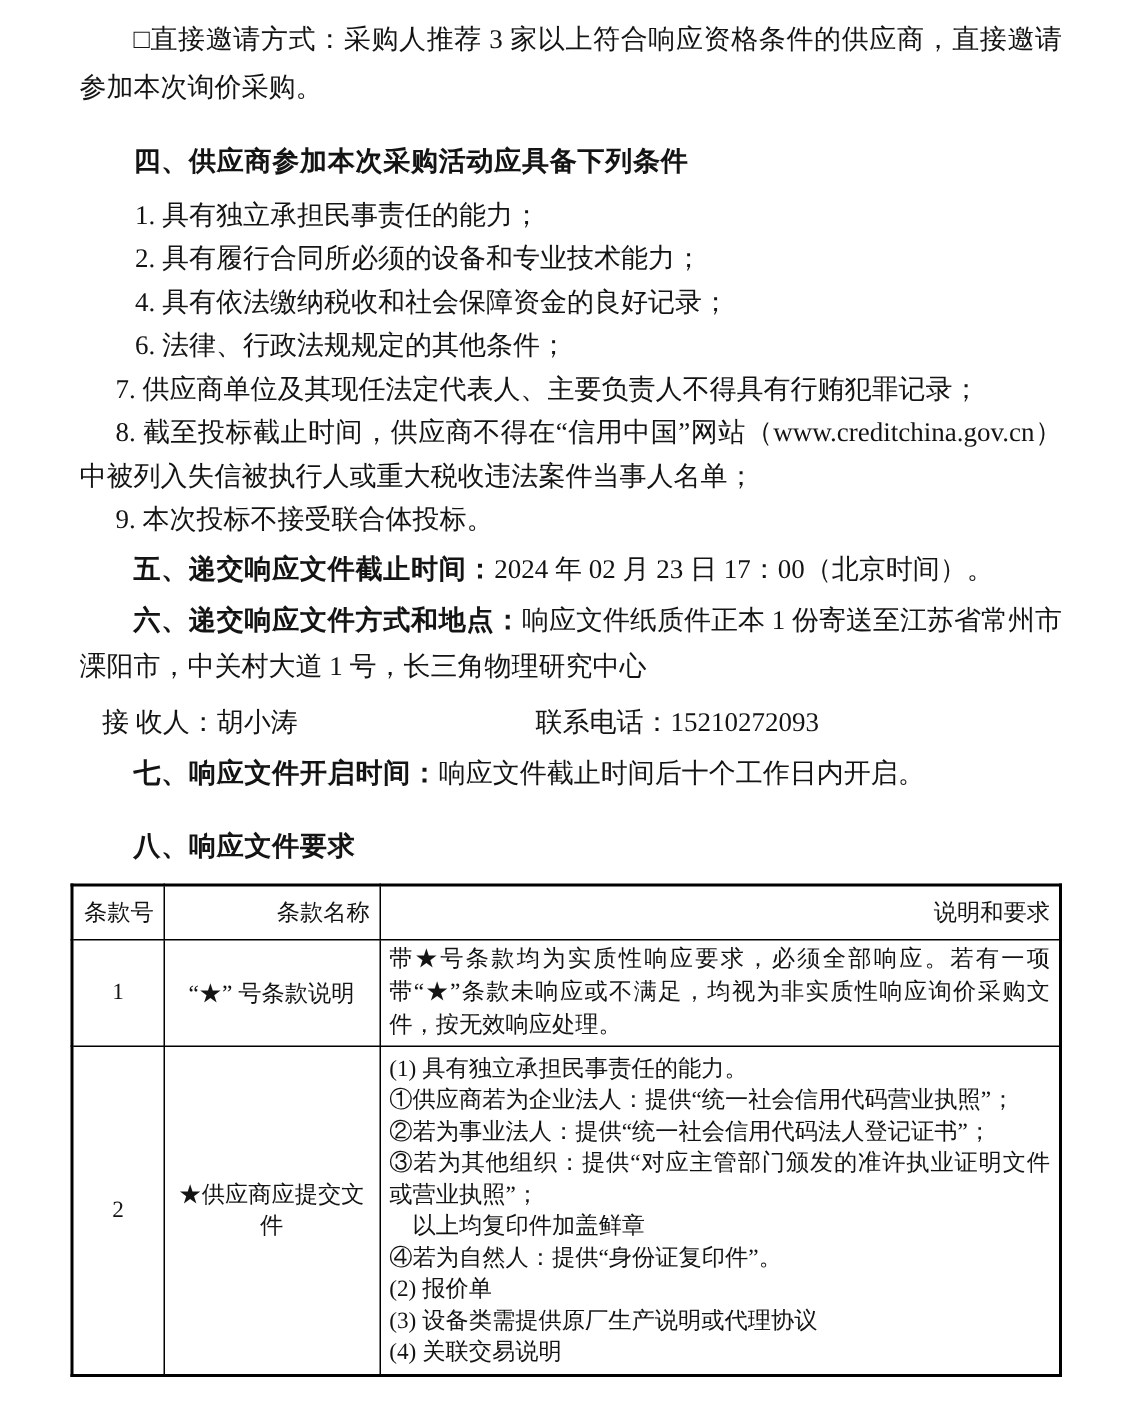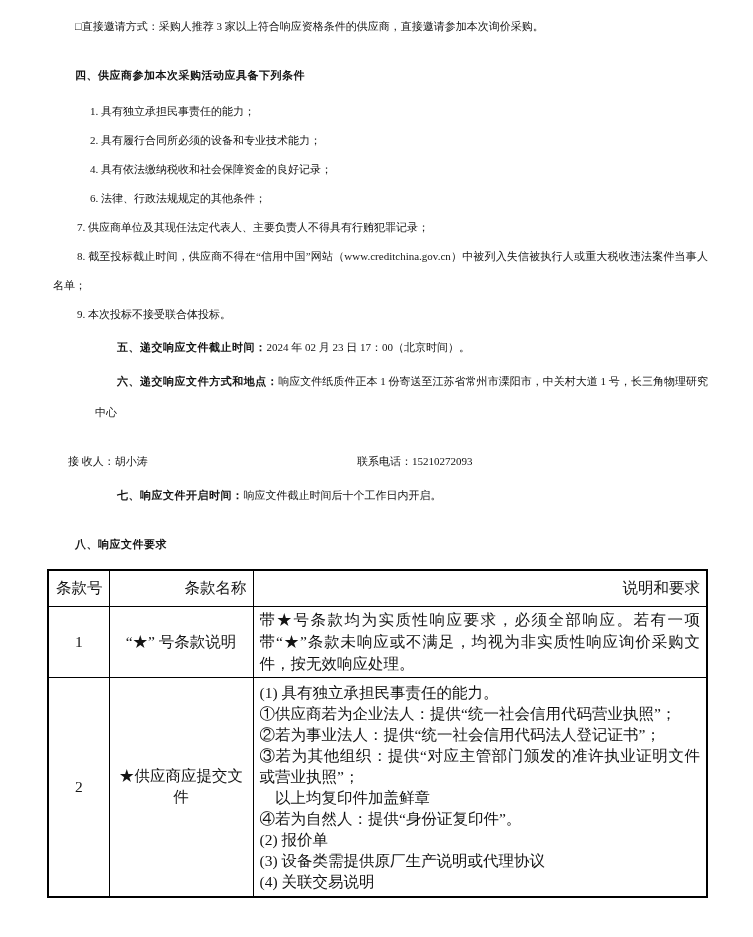--- a/index.html
+++ b/index.html
@@ -12,21 +12,21 @@
     overflow: hidden;
   }
   .page {
     box-sizing: border-box;
     width: 753px;
     height: 937px;
     padding: 10px 45px 0 53px;
   }
   p { margin: 0; }
   .body-text {
-    font-size: 11px;
+    font-size: 18px;
     line-height: 31px;
     text-align: justify;
   }
   .para-intro {
     text-indent: 2em;
     line-height: 32px;
   }
   .hd {
     font-family: "Liberation Sans", "DejaVu Sans", sans-serif;
     font-weight: bold;
@@ -35,33 +35,32 @@
   .sec-heading {
     text-indent: 2em;
     margin-top: 18px;
     margin-bottom: 6px;
     line-height: 31px;
   }
   .sec-para {
     text-indent: 2em;
     margin-top: 3px;
     line-height: 31px;
-    margin-left: 42px;
   }
   .cond {
     line-height: 29px;
     text-indent: 37px;
   }
   .cond.cond-wide {
     text-indent: 24px;
   }
   .contact-line {
     padding-left: 15px;
     line-height: 31px;
-    margin-top: 18px;
+    margin-top: 6px;
   }
   .contact-receiver {
     display: inline-block;
     width: 289px;
   }
   
   table.req-table {
     border-collapse: collapse;
     table-layout: fixed;
     width: 659px;

